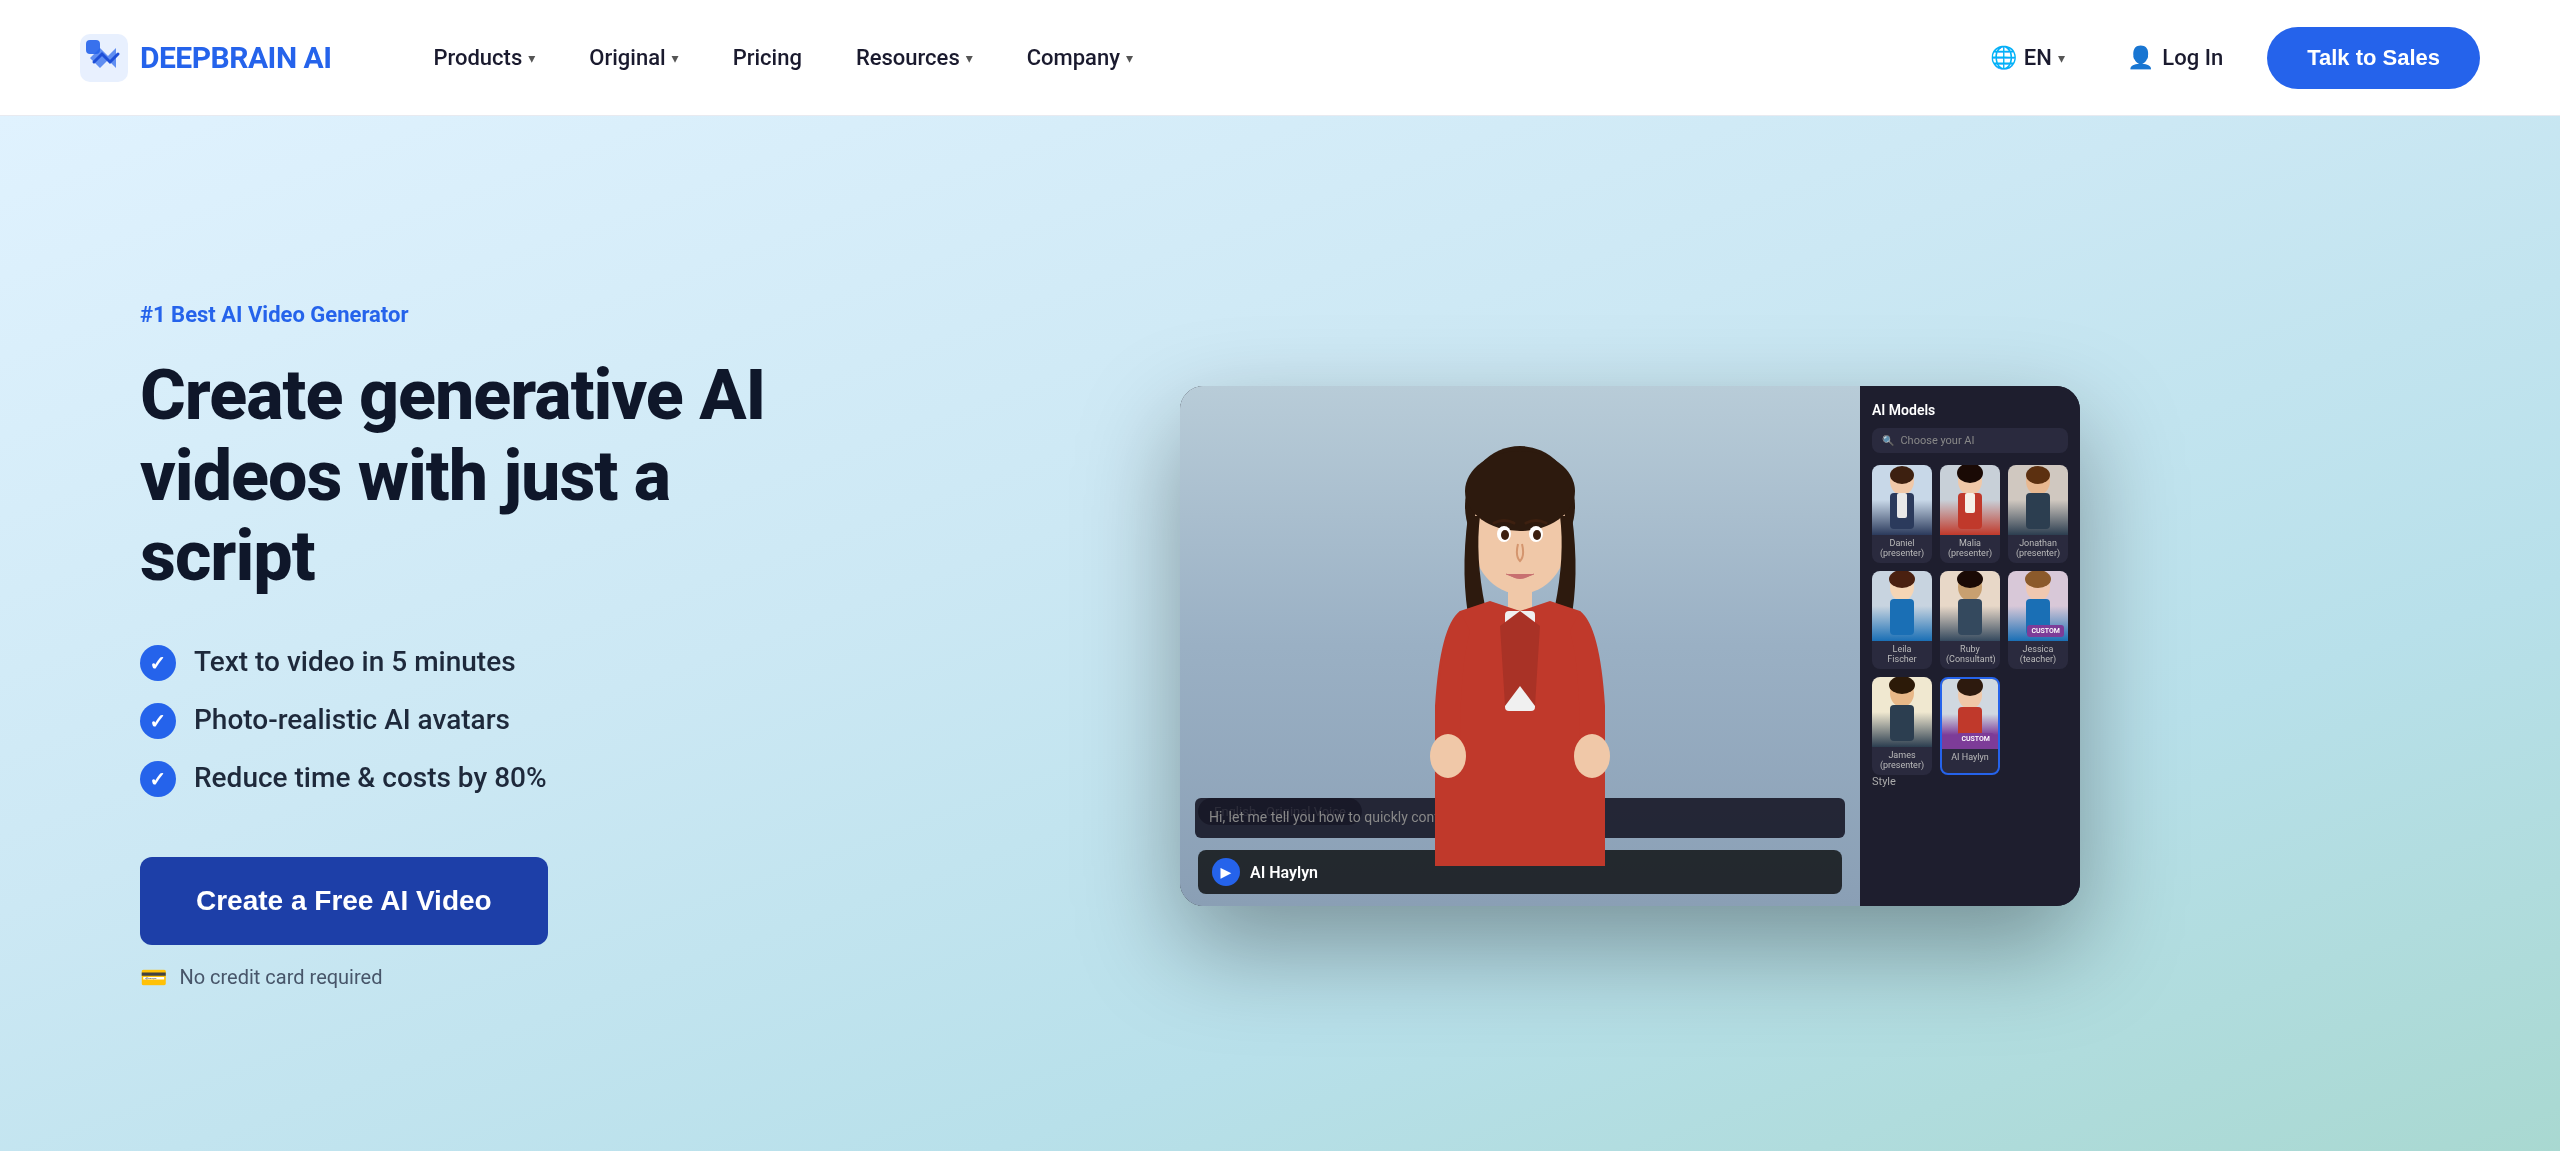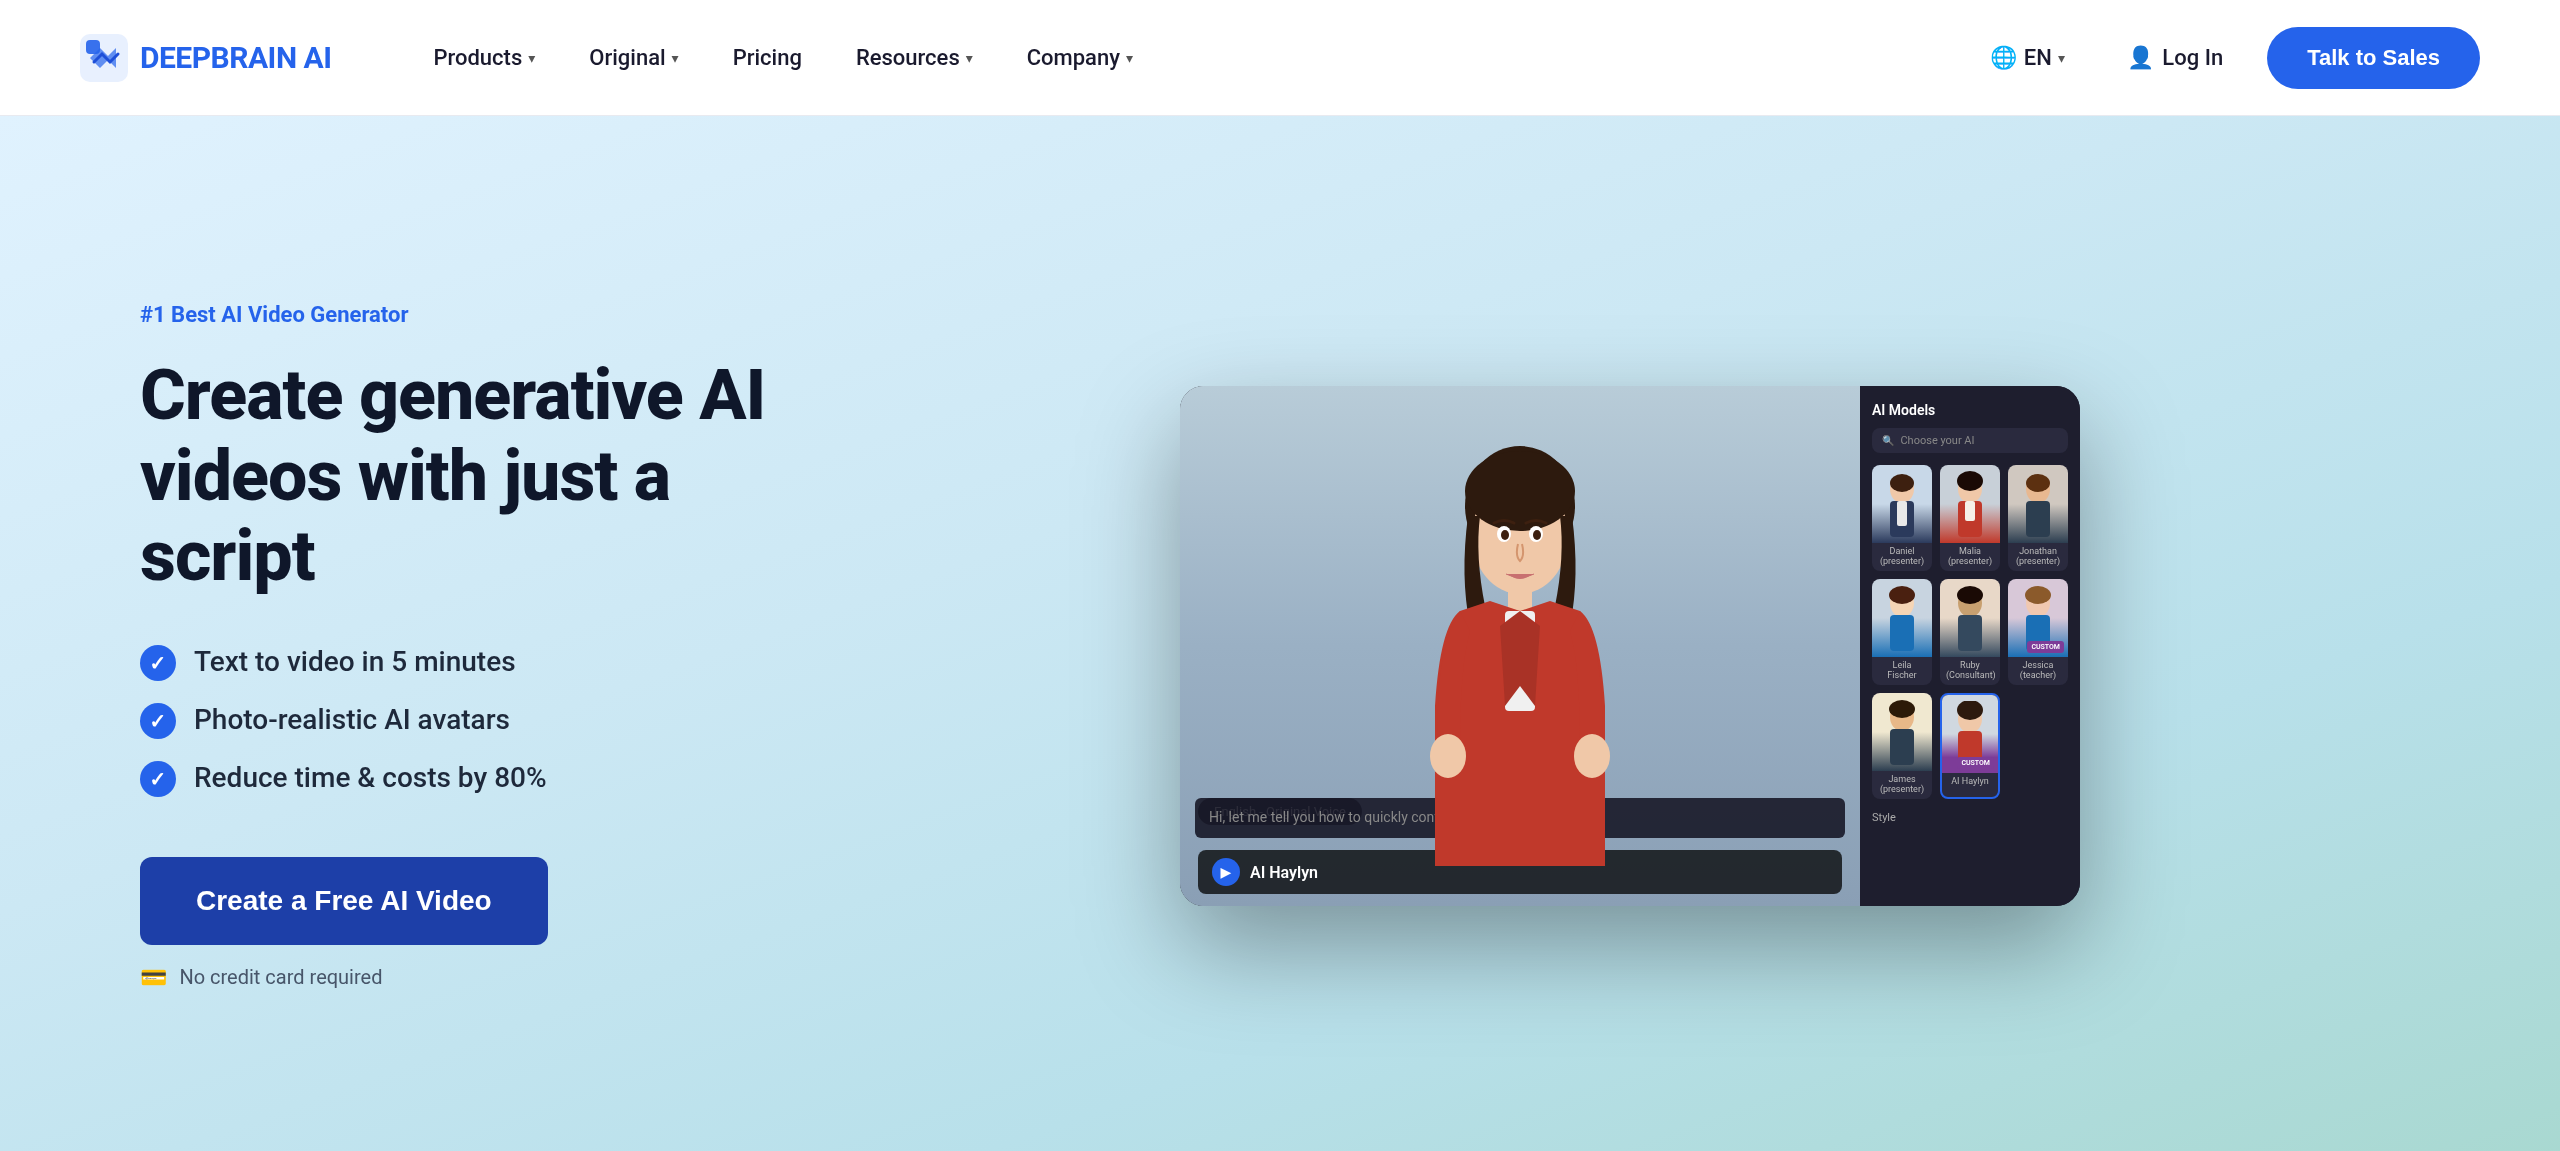--- a/index.html
+++ b/index.html
@@ -314,21 +314,21 @@
       background: #2a2a3e;
       border-radius: 8px;
       overflow: hidden;
       cursor: pointer;
     }
     .model-card.active {
       border: 2px solid #2563eb;
     }
     .model-img {
       width: 100%;
-      height: 78px;
+      height: 70px;
       display: flex;
       align-items: flex-end;
       justify-content: center;
       font-size: 9px;
       color: #aaa;
       padding-bottom: 4px;
       position: relative;
     }
     .model-name {
       font-size: 9px;
@@ -353,21 +353,21 @@
       background: #7d3c98;
       color: white;
       font-size: 7px;
       padding: 2px 4px;
       border-radius: 3px;
       font-weight: 600;
     }
     .sidebar-section-label {
       color: #aaa;
       font-size: 11px;
-      margin-top: 12px;
+      margin-top: 0;
       margin-bottom: 6px;
     }
   </style>
 </head>
 <body>
 
 <nav class="navbar">
   <a class="logo-area" href="#">
     <svg class="logo-icon" viewBox="0 0 48 48" fill="none" xmlns="http://www.w3.org/2000/svg">
       <rect width="48" height="48" rx="10" fill="#e8f0fe"></rect>

